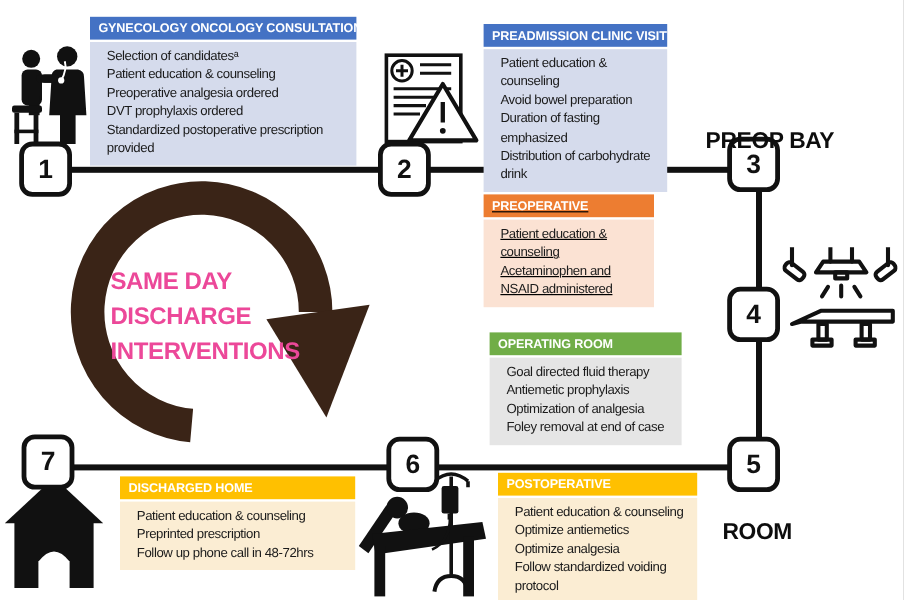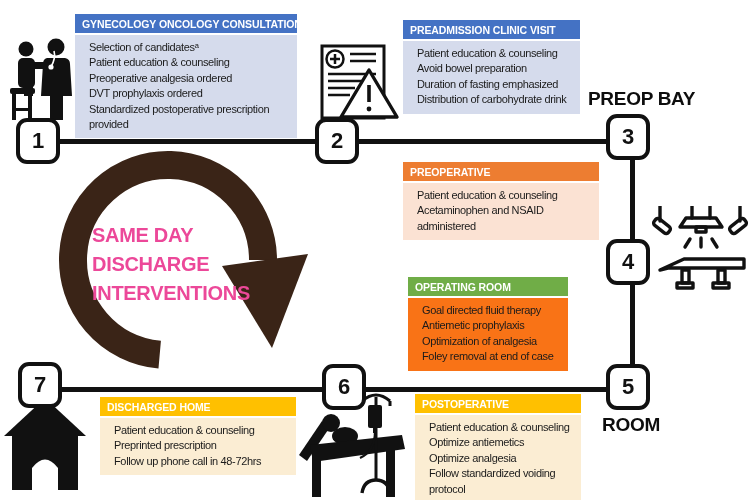--- a/index.html
+++ b/index.html
@@ -28,27 +28,27 @@
   }
   .stage-body {
     padding:5px 7px 6px 14px; font-size:11px; line-height:1.4;
     color:#1b1b1b; letter-spacing:-0.35px;
   }
   .blue   .stage-header { background:#4472C4; }
   .blue   .stage-body   { background:#D5DBEC; }
   .orange .stage-header { background:#ED7D31; }
   .orange .stage-body   { background:#FBE2D3; }
   .green  .stage-header { background:#70AD47; }
-  .green  .stage-body   { background:#f97316; }
+  .green  .stage-body   { background:#e5e5e5; }
   .gold   .stage-header { background:#FFC000; }
   .gold   .stage-body   { background:#FBEDD3; }
 
   .loc-label {
     position:absolute; font-weight:bold; color:#0d0d0d; font-size:19px;
-    letter-spacing:-0.3px; z-index:6; white-space:nowrap;
+    letter-spacing:-0.3px; z-index:6; white-space:nowrap;margin-top:19px;
   }
 
   #center-title {
     position:absolute; left:92px; top:221px; z-index:6;
     font-weight:bold; font-size:20px; line-height:29px; color:#ec4899;
     letter-spacing:-0.3px;
   }
   .icon-wrap { position:absolute; z-index:3; }
 </style>
 </head>
@@ -75,31 +75,31 @@
     <div class="stage-header">GYNECOLOGY ONCOLOGY CONSULTATION</div>
     <div class="stage-body">
       <div>Selection of candidatesᵃ</div>
       <div>Patient education &amp; counseling</div>
       <div>Preoperative analgesia ordered</div>
       <div>DVT prophylaxis ordered</div>
       <div>Standardized postoperative prescription provided</div>
     </div>
   </div>
 
-  <div class="stage blue" style="left:403px; top:20px; width:177px;">
+  <div class="stage blue" style="left:403px; top:20px; width:153px;">
     <div class="stage-header">PREADMISSION CLINIC VISIT</div>
     <div class="stage-body">
       <div>Patient education &amp; counseling</div>
       <div>Avoid bowel preparation</div>
       <div>Duration of fasting emphasized</div>
       <div>Distribution of carbohydrate drink</div>
     </div>
   </div>
 
-  <div class="stage orange" style="left:403px; top:162px; width:196px;">
+  <div class="stage orange" style="left:403px; top:162px; width:142px;text-decoration:underline;">
     <div class="stage-header">PREOPERATIVE</div>
     <div class="stage-body">
       <div>Patient education &amp; counseling</div>
       <div>Acetaminophen and NSAID administered</div>
     </div>
   </div>
 
   <div class="stage green" style="left:408px; top:277px; width:160px;">
     <div class="stage-header">OPERATING ROOM</div>
     <div class="stage-body">

